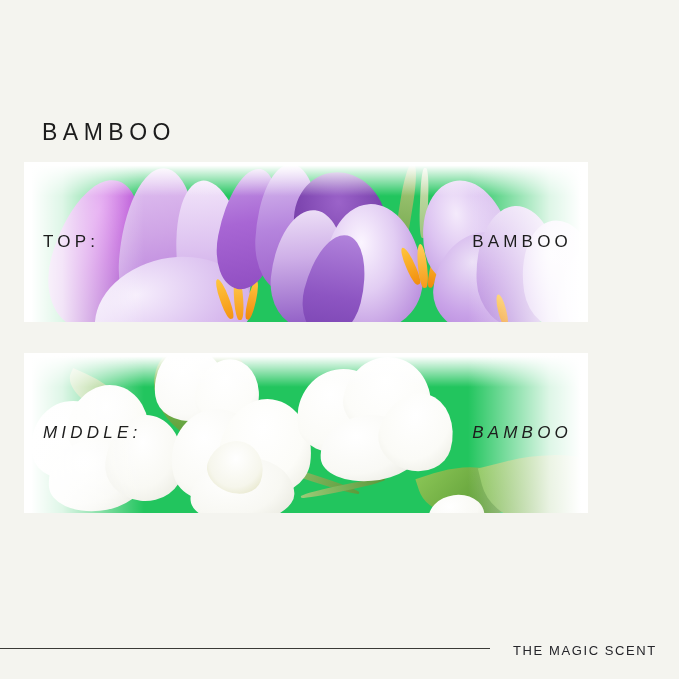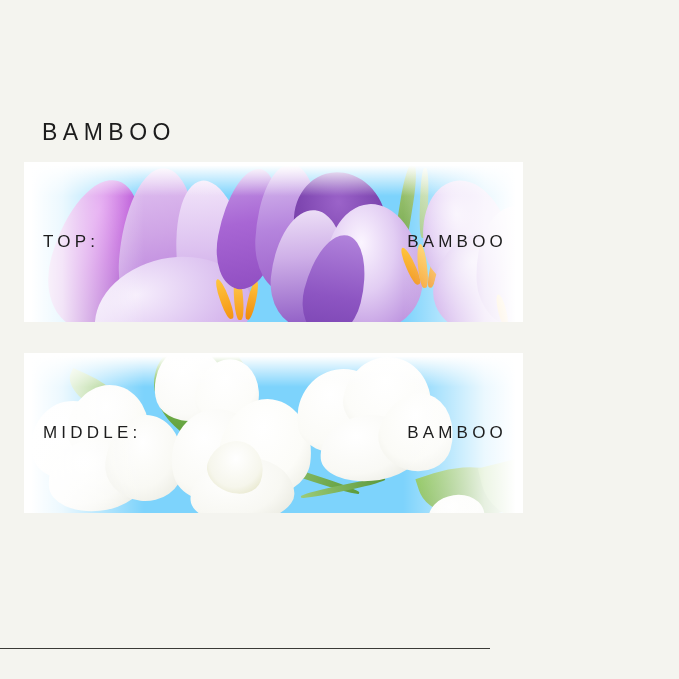--- a/index.html
+++ b/index.html
@@ -31,26 +31,26 @@
     color: #1c1c1c;
     font-weight: 400;
     white-space: nowrap;
     font-family: "Liberation Sans", sans-serif;
   }
 
   
   .note-panel {
     position: absolute;
     left: 24px;
-    width: 499px;
-    background: #7dd3fc;
+    width: 564px;
+    background: #22c55e;
     overflow: hidden;
   }
   .note-panel.top-note   { top: 162px; height: 160px; }
-  .note-panel.middle-note{ top: 353px; height: 160px; }
+  .note-panel.middle-note{ top: 353px; height: 160px; font-style: italic; }
 
   .note-label,
   .note-value {
     position: absolute;
     top: 50%;
     transform: translateY(-50%);
     font-size: 17px;
     letter-spacing: 4.2px;
     color: #1d1d1d;
     white-space: nowrap;
@@ -245,14 +245,15 @@
       <div class="fade-top"></div>
       <div class="fade-left"></div>
       <div class="fade-right"></div>
     </div>
 
     <div class="note-label">MIDDLE:</div>
     <div class="note-value">BAMBOO</div>
   </div>
 
   <div class="footer-rule"></div>
+  <div class="brand">THE MAGIC SCENT</div>
 
 </div>
 
 </body></html>

